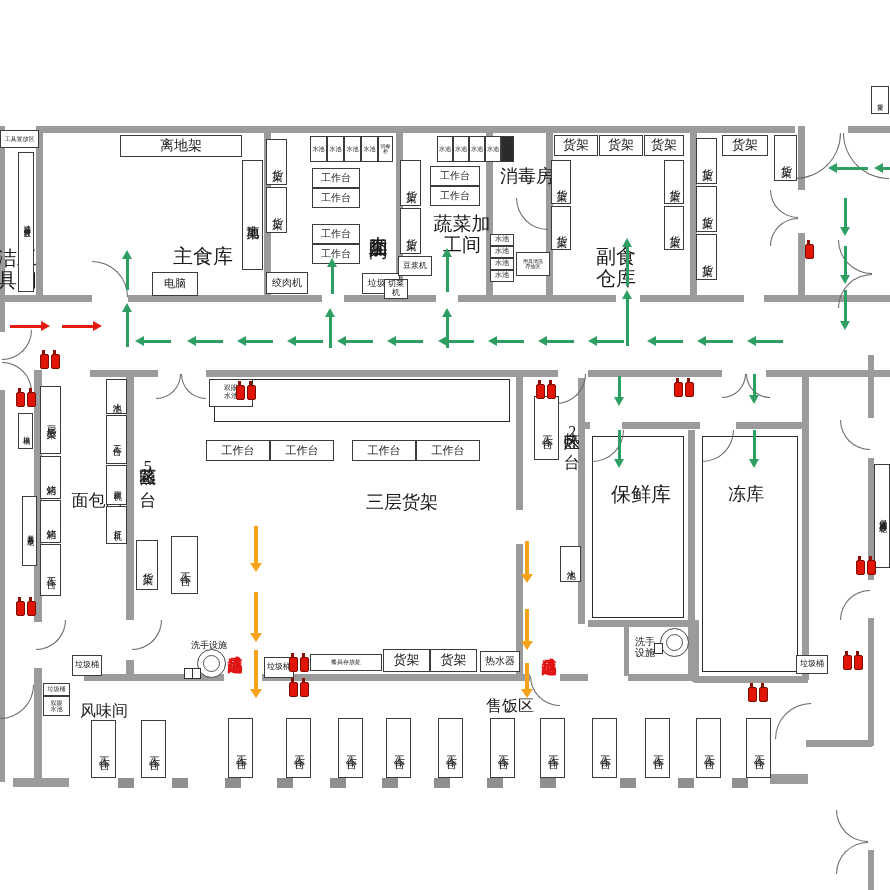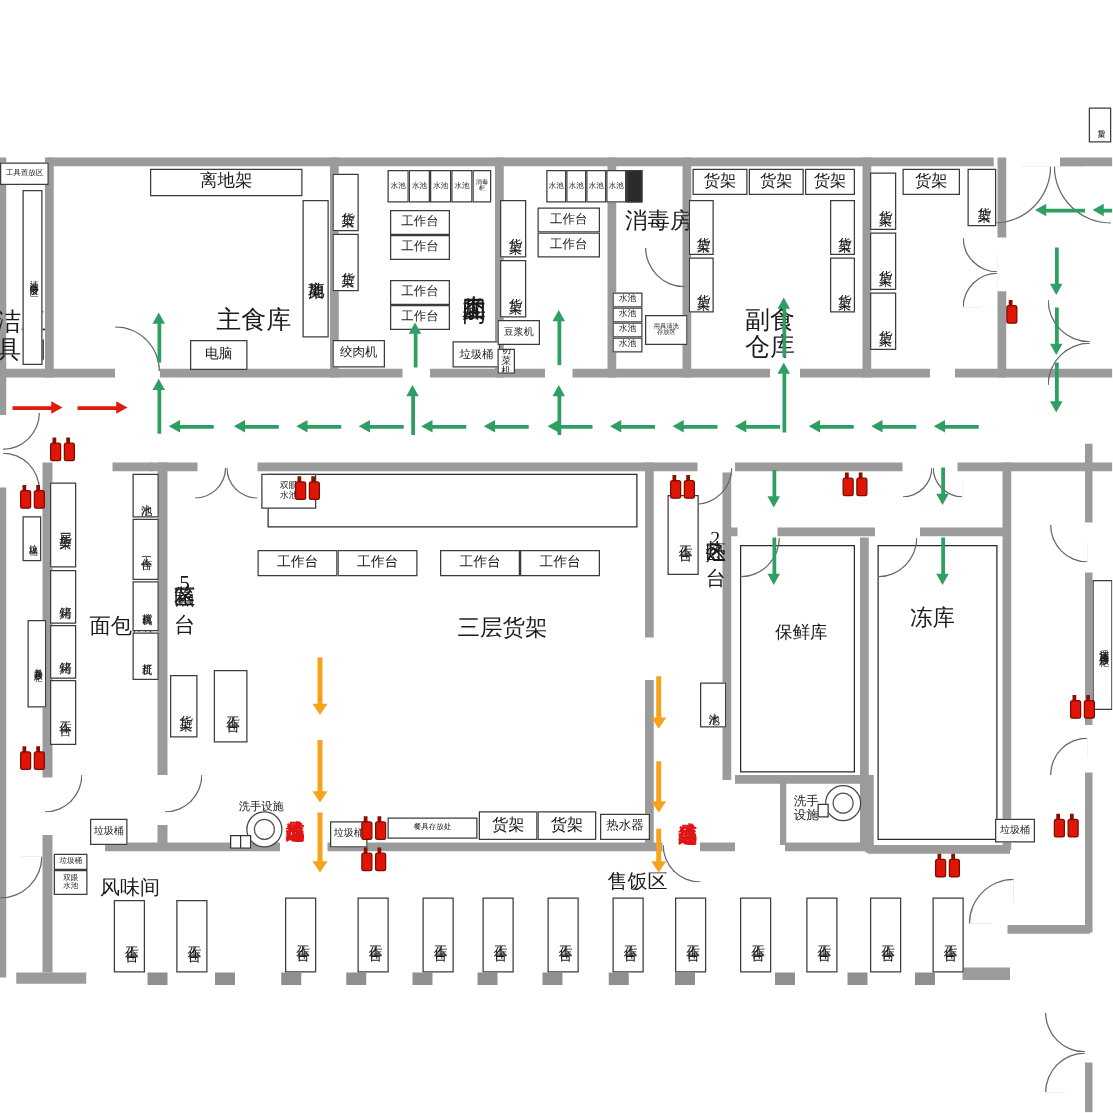--- a/index.html
+++ b/index.html
@@ -113,29 +113,31 @@
     <div class="door" style="left: 132px; top: 620px; width: 30px; height: 30px; border-right: 1.2px solid rgb(102, 102, 102); border-bottom: 1.2px solid rgb(102, 102, 102); border-bottom-right-radius: 100%;"></div>
     <div class="door" style="left: 0px; top: 685px; width: 34px; height: 34px; border-right: 1.2px solid rgb(102, 102, 102); border-bottom: 1.2px solid rgb(102, 102, 102); border-bottom-right-radius: 100%;"></div>
     <div class="door" style="left: 530px; top: 676px; width: 30px; height: 30px; border-left: 1.2px solid rgb(102, 102, 102); border-bottom: 1.2px solid rgb(102, 102, 102); border-bottom-left-radius: 100%;"></div>
     <div class="door" style="left: 775px; top: 703px; width: 36px; height: 36px; border-left: 1.2px solid rgb(102, 102, 102); border-top: 1.2px solid rgb(102, 102, 102); border-top-left-radius: 100%;"></div>
     <div class="door" style="left: 840px; top: 420px; width: 30px; height: 30px; border-left: 1.2px solid rgb(102, 102, 102); border-bottom: 1.2px solid rgb(102, 102, 102); border-bottom-left-radius: 100%;"></div>
     <div class="door" style="left: 840px; top: 590px; width: 30px; height: 30px; border-left: 1.2px solid rgb(102, 102, 102); border-top: 1.2px solid rgb(102, 102, 102); border-top-left-radius: 100%;"></div>
     <div class="door" style="left: 836px; top: 810px; width: 32px; height: 32px; border-left: 1.2px solid rgb(102, 102, 102); border-bottom: 1.2px solid rgb(102, 102, 102); border-bottom-left-radius: 100%;"></div>
     <div class="door" style="left: 836px; top: 842px; width: 32px; height: 32px; border-left: 1.2px solid rgb(102, 102, 102); border-top: 1.2px solid rgb(102, 102, 102); border-top-left-radius: 100%;"></div>
     <div class="lbl" style="left: 158px; top: 244px; width: 90px; height: 26px; font-size: 20px;">主食库</div>
     <div class="lbl v" style="left: 364px; top: 156px; width: 28px; height: 134px; font-size: 19px;">肉类加工间</div>
+    <div class="lbl" style="left: 424px; top: 210px; width: 76px; height: 50px; font-size: 19px;">蔬菜加
+工间</div>
     <div class="lbl" style="left: 494px; top: 166px; width: 66px; height: 22px; font-size: 18px;">消毒房</div>
     <div class="lbl" style="left: 584px; top: 242px; width: 64px; height: 52px; font-size: 20px;">副食
 仓库</div>
     <div class="lbl" style="left: -14px; top: 242px; width: 62px; height: 56px; font-size: 20px;">洁工
 具间</div>
     <div class="lbl" style="left: 346px; top: 492px; width: 112px; height: 22px; font-size: 18px;">三层货架</div>
     <div class="lbl v" style="left: 560px; top: 381px; width: 24px; height: 100px; font-size: 16px;">热灶区2台</div>
     <div class="lbl v" style="left: 134px; top: 408px; width: 26px; height: 116px; font-size: 17px;">蒸箱区5台</div>
-    <div class="lbl" style="left: 608px; top: 484px; width: 66px; height: 22px; font-size: 14px; margin-top: 12px;">保鲜库</div>
+    <div class="lbl" style="left: 608px; top: 484px; width: 66px; height: 22px; font-size: 20px;">保鲜库</div>
     <div class="lbl" style="left: 722px; top: 484px; width: 48px; height: 22px; font-size: 18px;">冻库</div>
     <div class="lbl" style="left: 62px; top: 490px; width: 70px; height: 22px; font-size: 17px;">面包间</div>
     <div class="lbl" style="left: 72px; top: 700px; width: 64px; height: 22px; font-size: 16px;">风味间</div>
     <div class="lbl" style="left: 482px; top: 696px; width: 56px; height: 20px; font-size: 16px;">售饭区</div>
     <div class="lbl v" style="left: 224px; top: 604px; width: 22px; height: 84px; font-size: 15px; color: rgb(224, 20, 20); font-weight: bold;">成品通道</div>
     <div class="lbl v" style="left: 538px; top: 606px; width: 22px; height: 84px; font-size: 15px; color: rgb(224, 20, 20); font-weight: bold;">成品通道</div>
     <div class="lbl" style="left: 186px; top: 640px; width: 46px; height: 12px; font-size: 9px;">洗手设施</div>
     <div class="lbl" style="left: 628px; top: 634px; width: 34px; height: 28px; font-size: 10px;">洗手
 设施</div>
     <div class="lbl box" style="left: 120px; top: 135px; width: 122px; height: 22px; font-size: 14px;">离地架</div>
@@ -159,21 +161,21 @@
     <div class="lbl v box" style="left: 400px; top: 160px; width: 21px; height: 46px; font-size: 11px;">货架</div>
     <div class="lbl v box" style="left: 400px; top: 208px; width: 21px; height: 46px; font-size: 11px;">货架</div>
     <div class="lbl box" style="left: 437px; top: 136px; width: 16px; height: 26px; font-size: 6px;">水池</div>
     <div class="lbl box" style="left: 453px; top: 136px; width: 16px; height: 26px; font-size: 6px;">水池</div>
     <div class="lbl box" style="left: 469px; top: 136px; width: 16px; height: 26px; font-size: 6px;">水池</div>
     <div class="lbl box" style="left: 485px; top: 136px; width: 16px; height: 26px; font-size: 6px;">水池</div>
     <div class="lbl box" style="left: 501px; top: 136px; width: 13px; height: 26px; font-size: 5px; background: rgb(43, 43, 43);"></div>
     <div class="lbl box" style="left: 430px; top: 166px; width: 50px; height: 20px; font-size: 10px;">工作台</div>
     <div class="lbl box" style="left: 430px; top: 186px; width: 50px; height: 20px; font-size: 10px;">工作台</div>
     <div class="lbl box" style="left: 398px; top: 256px; width: 34px; height: 20px; font-size: 8px;">豆浆机</div>
-    <div class="lbl box" style="left: 398px; top: 279px; width: 14px; height: 20px; font-size: 8px;">切菜机</div>
+    <div class="lbl box" style="left: 384px; top: 279px; width: 24px; height: 20px; font-size: 8px;">切菜机</div>
     <div class="lbl box" style="left: 490px; top: 234px; width: 24px; height: 12px; font-size: 7px;">水池</div>
     <div class="lbl box" style="left: 490px; top: 246px; width: 24px; height: 12px; font-size: 7px;">水池</div>
     <div class="lbl box" style="left: 490px; top: 258px; width: 24px; height: 12px; font-size: 7px;">水池</div>
     <div class="lbl box" style="left: 490px; top: 270px; width: 24px; height: 12px; font-size: 7px;">水池</div>
     <div class="lbl box" style="left: 516px; top: 252px; width: 34px; height: 24px; font-size: 5px;">用具清洗
 存放区</div>
     <div class="lbl box" style="left: 554px; top: 135px; width: 44px; height: 21px; font-size: 13px;">货架</div>
     <div class="lbl box" style="left: 599px; top: 135px; width: 44px; height: 21px; font-size: 13px;">货架</div>
     <div class="lbl box" style="left: 644px; top: 135px; width: 40px; height: 21px; font-size: 13px;">货架</div>
     <div class="lbl v box" style="left: 551px; top: 160px; width: 20px; height: 44px; font-size: 11px;">货架</div>

